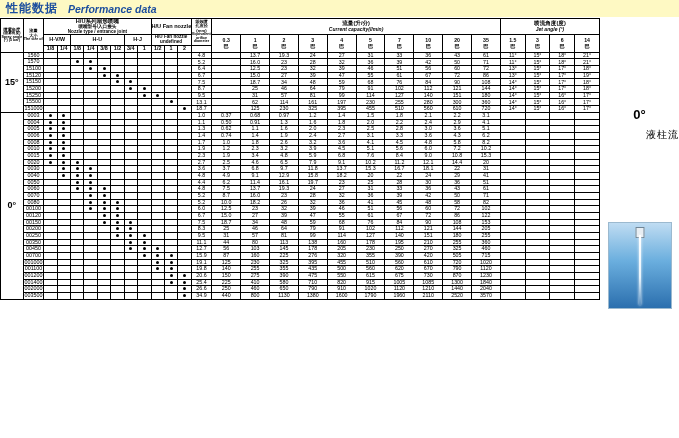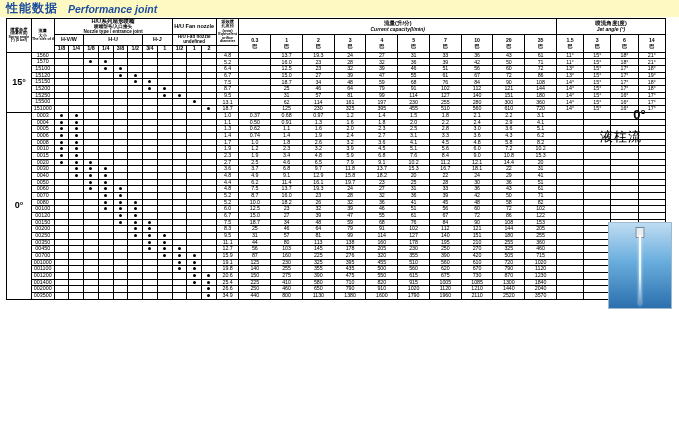--- a/index.html
+++ b/index.html
@@ -63,21 +63,21 @@
     position:absolute;
     right:0;top:17px;
     width:79px;
     height:421px;
     box-sizing:border-box;
   }
   .illus .zero{
     font-size:13px;font-weight:bold;text-align:center;margin-top:90px;
   }
   .illus .cn-label{
-    font-size:13px;text-align:left;margin-top:6px;letter-spacing:1px;
+    font-size:10px;text-align:right;margin-top:6px;letter-spacing:1px;
   }
   .sprayimg{
     position:absolute;
     left:8px;top:205px;
     width:62px;height:85px;
     background:linear-gradient(180deg,#bfdcf2 0%, #6aaede 45%, #2b6fae 100%);
     border:0.5px solid #9bb9cf;
     overflow:hidden;
   }
   .sprayimg .nozzle{
@@ -91,25 +91,25 @@
     box-shadow:0 0 3px #ffffff;
   }
 </style>
 </head>
 <body>
 
 <div class="page">
 
   <div class="titlebar">
     <span class="title-cn">性能数据</span>
-    <span class="title-en">Performance joint</span>
+    <span class="title-en">Performance data</span>
   </div>
 
   <div id="table-mount">
-      <table class="t" style="width:660px;margin-left:6px;">
+      <table class="t" style="width:600px;margin-left:0;">
         <colgroup>
           <col style="width:22px">
           <col style="width:20px">
           <col style="width:13px">
           <col style="width:13px">
           <col style="width:13px">
           <col style="width:13px">
           <col style="width:13px">
           <col style="width:13px">
           <col style="width:13px">

